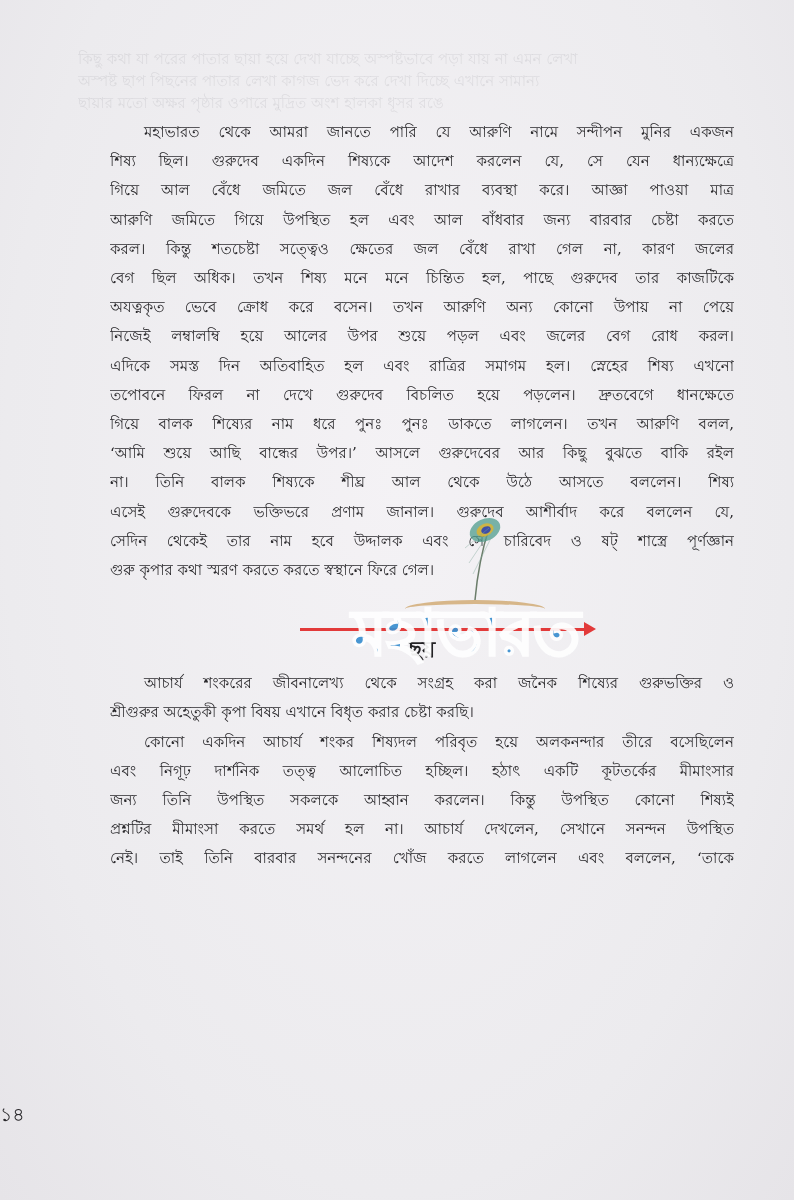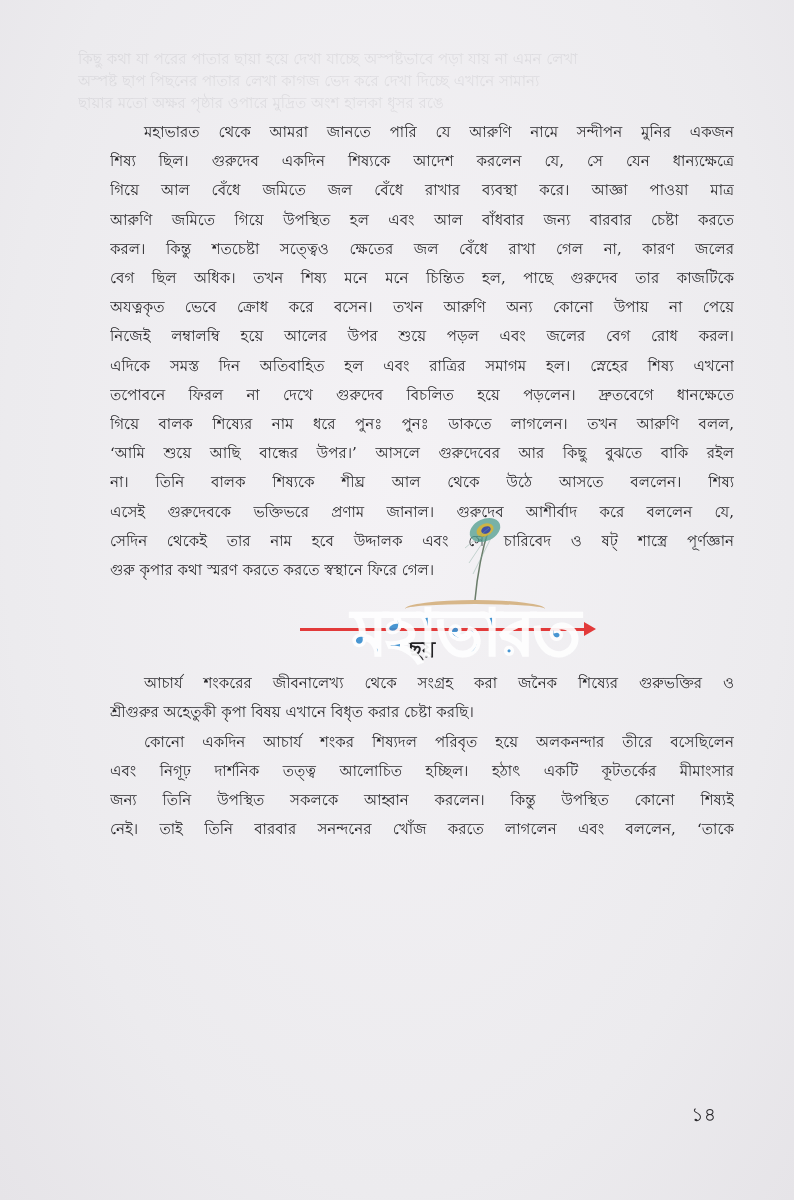--- a/index.html
+++ b/index.html
@@ -31,21 +31,21 @@
   .para {
     font-size: 15px; line-height: 29.2px; text-align: justify;
     text-align-last: left; margin: 0; color: #2a292c;
   }
   .line { display: block; white-space: nowrap; overflow: hidden; text-align: justify; text-align-last: justify; }
   .line.last { text-align-last: left; }
   .indent { padding-left: 34px; }
   .gap { height: 44px; }
   .page-number {
     position: absolute; left: 0; width: 716px; top: 1100px;
-    text-align: right; font-size: 19px; color: #2a292c;
+    text-align: left; font-size: 19px; color: #2a292c;
   }
   .watermark {
     position: absolute; left: 300px; top: 598px; width: 300px; height: 70px;
     pointer-events: none;
   }
   .wm-text {
     position: absolute; left: 50px; top: 0; width: 230px; text-align: center;
     font-size: 64px; font-weight: bold; color: #3a8fd0;
     -webkit-text-stroke: 1.5px #ffffff; letter-spacing: -2px; opacity: 0.92;
     line-height: 70px;
@@ -105,20 +105,21 @@
     <section>
       <h2 class="heading">ছয়</h2>
       <p class="para">
         <span class="line indent">আচার্য শংকরের জীবনালেখ্য থেকে সংগ্রহ করা জনৈক শিষ্যের গুরুভক্তির ও</span>
         <span class="line last">শ্রীগুরুর অহেতুকী কৃপা বিষয় এখানে বিধৃত করার চেষ্টা করছি।</span>
       </p>
       <p class="para">
         <span class="line indent">কোনো একদিন আচার্য শংকর শিষ্যদল পরিবৃত হয়ে অলকনন্দার তীরে বসেছিলেন</span>
         <span class="line">এবং নিগূঢ় দার্শনিক তত্ত্ব আলোচিত হচ্ছিল। হঠাৎ একটি কূটতর্কের মীমাংসার</span>
         <span class="line">জন্য তিনি উপস্থিত সকলকে আহ্বান করলেন। কিন্তু উপস্থিত কোনো শিষ্যই</span>
+        <span class="line">প্রশ্নটির মীমাংসা করতে সমর্থ হল না। আচার্য দেখলেন, সেখানে সনন্দন উপস্থিত</span>
         <span class="line">নেই। তাই তিনি বারবার সনন্দনের খোঁজ করতে লাগলেন এবং বললেন, ‘তাকে</span>
       </p>
     </section>
   </div>
 
   <div class="watermark">
     <div class="wm-arc"></div>
     <svg class="wm-feather" viewBox="0 0 60 95">
       <path d="M30 92 C 32 70, 36 45, 44 20" stroke="#6b7d6a" stroke-width="1.5" fill="none"></path>
       <ellipse cx="40" cy="22" rx="16" ry="11" fill="#4f9c8c" opacity="0.75" transform="rotate(-25 40 22)"></ellipse>

